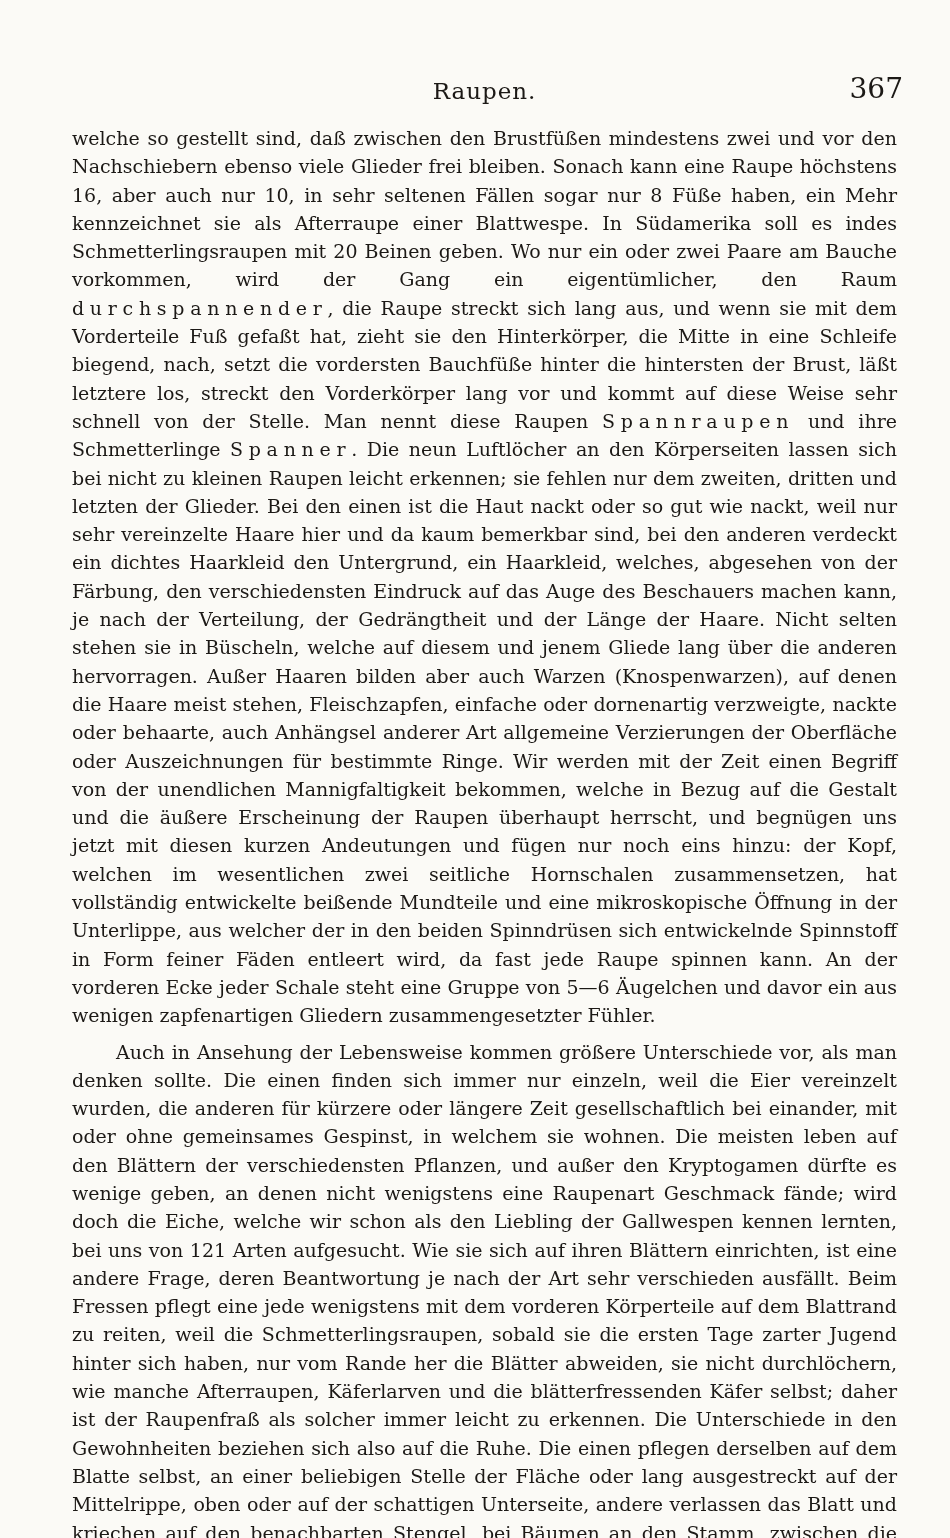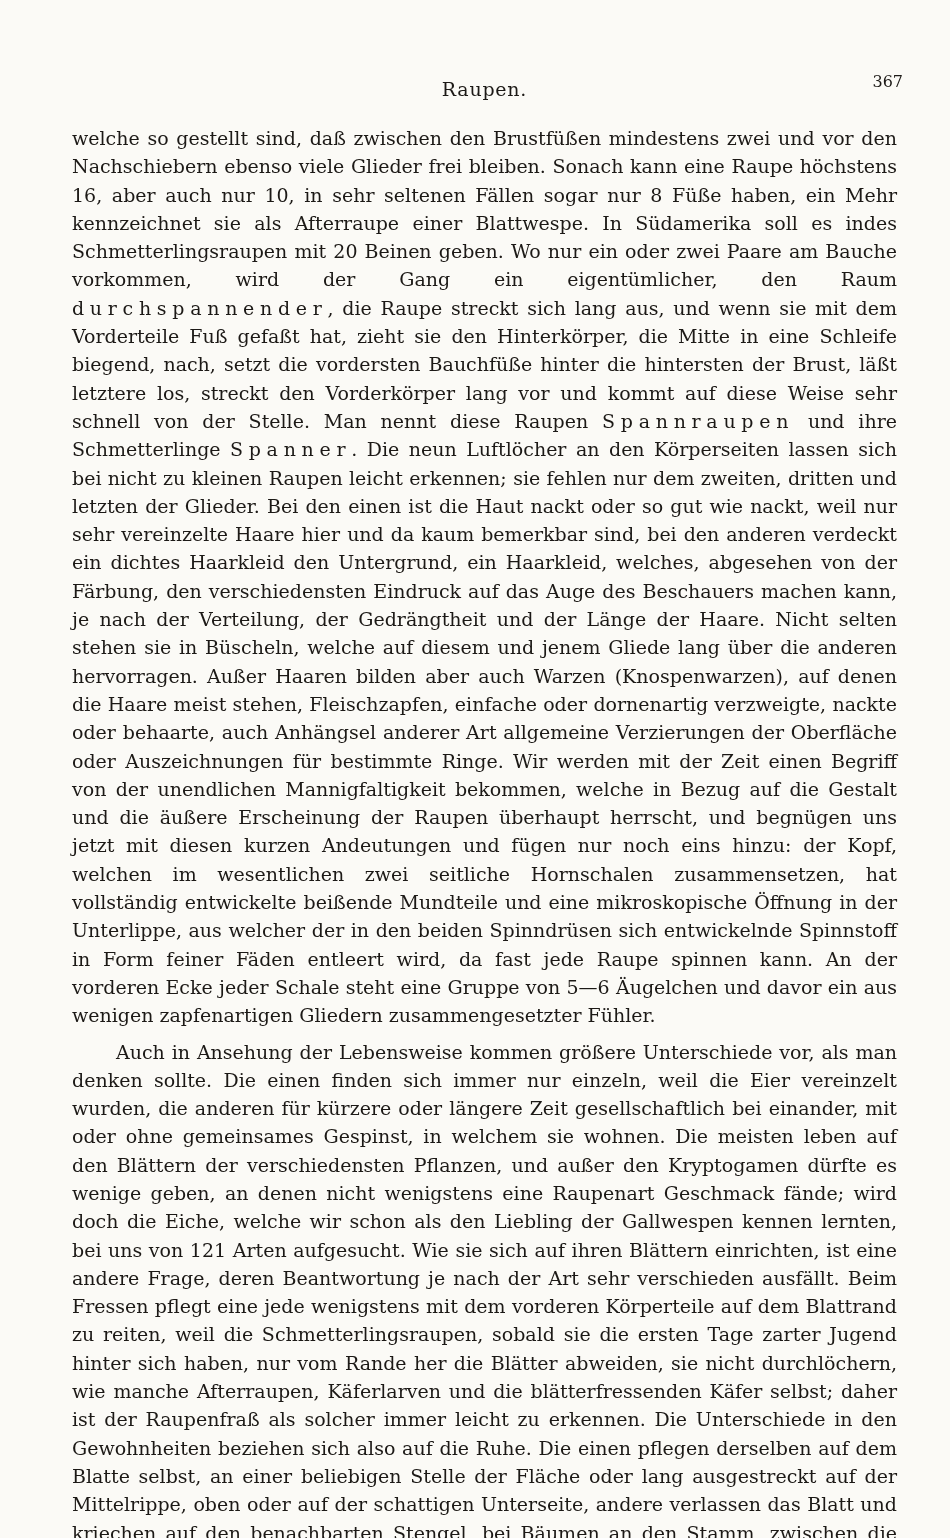--- a/index.html
+++ b/index.html
@@ -24,28 +24,28 @@
     position: relative;
     height: 34px;
     margin-bottom: 18px;
   }
   .running-title {
     position: absolute;
     left: 0;
     right: 0;
     top: 6px;
     text-align: center;
-    font-size: 19px;
+    font-size: 23px;
     letter-spacing: 0.04em;
   }
   .page-number {
     position: absolute;
     right: 2px;
     top: 0;
-    font-size: 16px;
+    font-size: 28px;
   }
   .text-block {
     font-size: 19px;
     line-height: 28.3px;
     text-align: justify;
     text-justify: inter-word;
   }
   .para {
     margin: 8px;
   }

